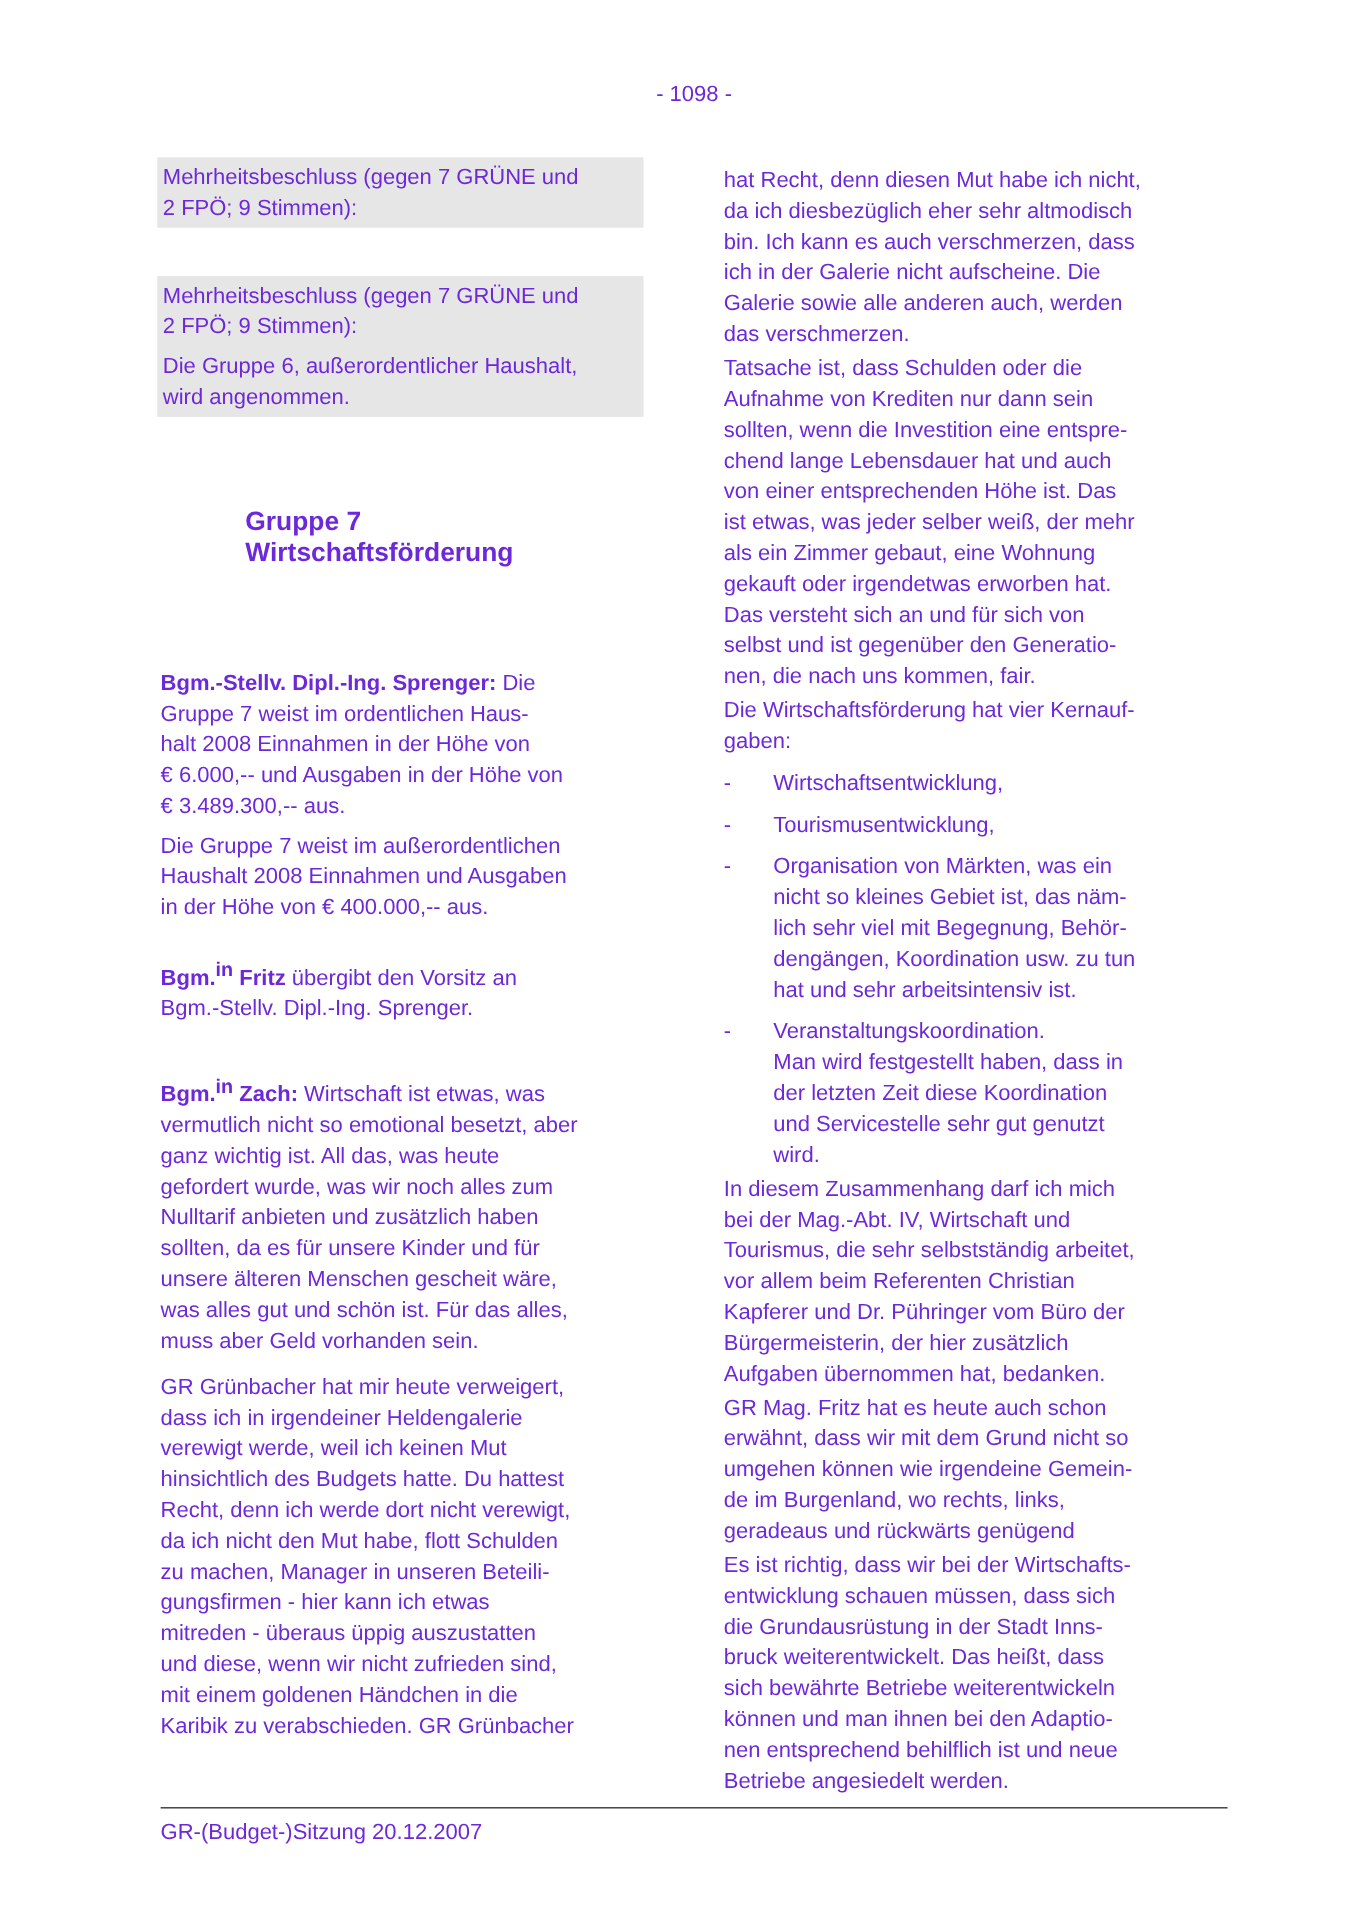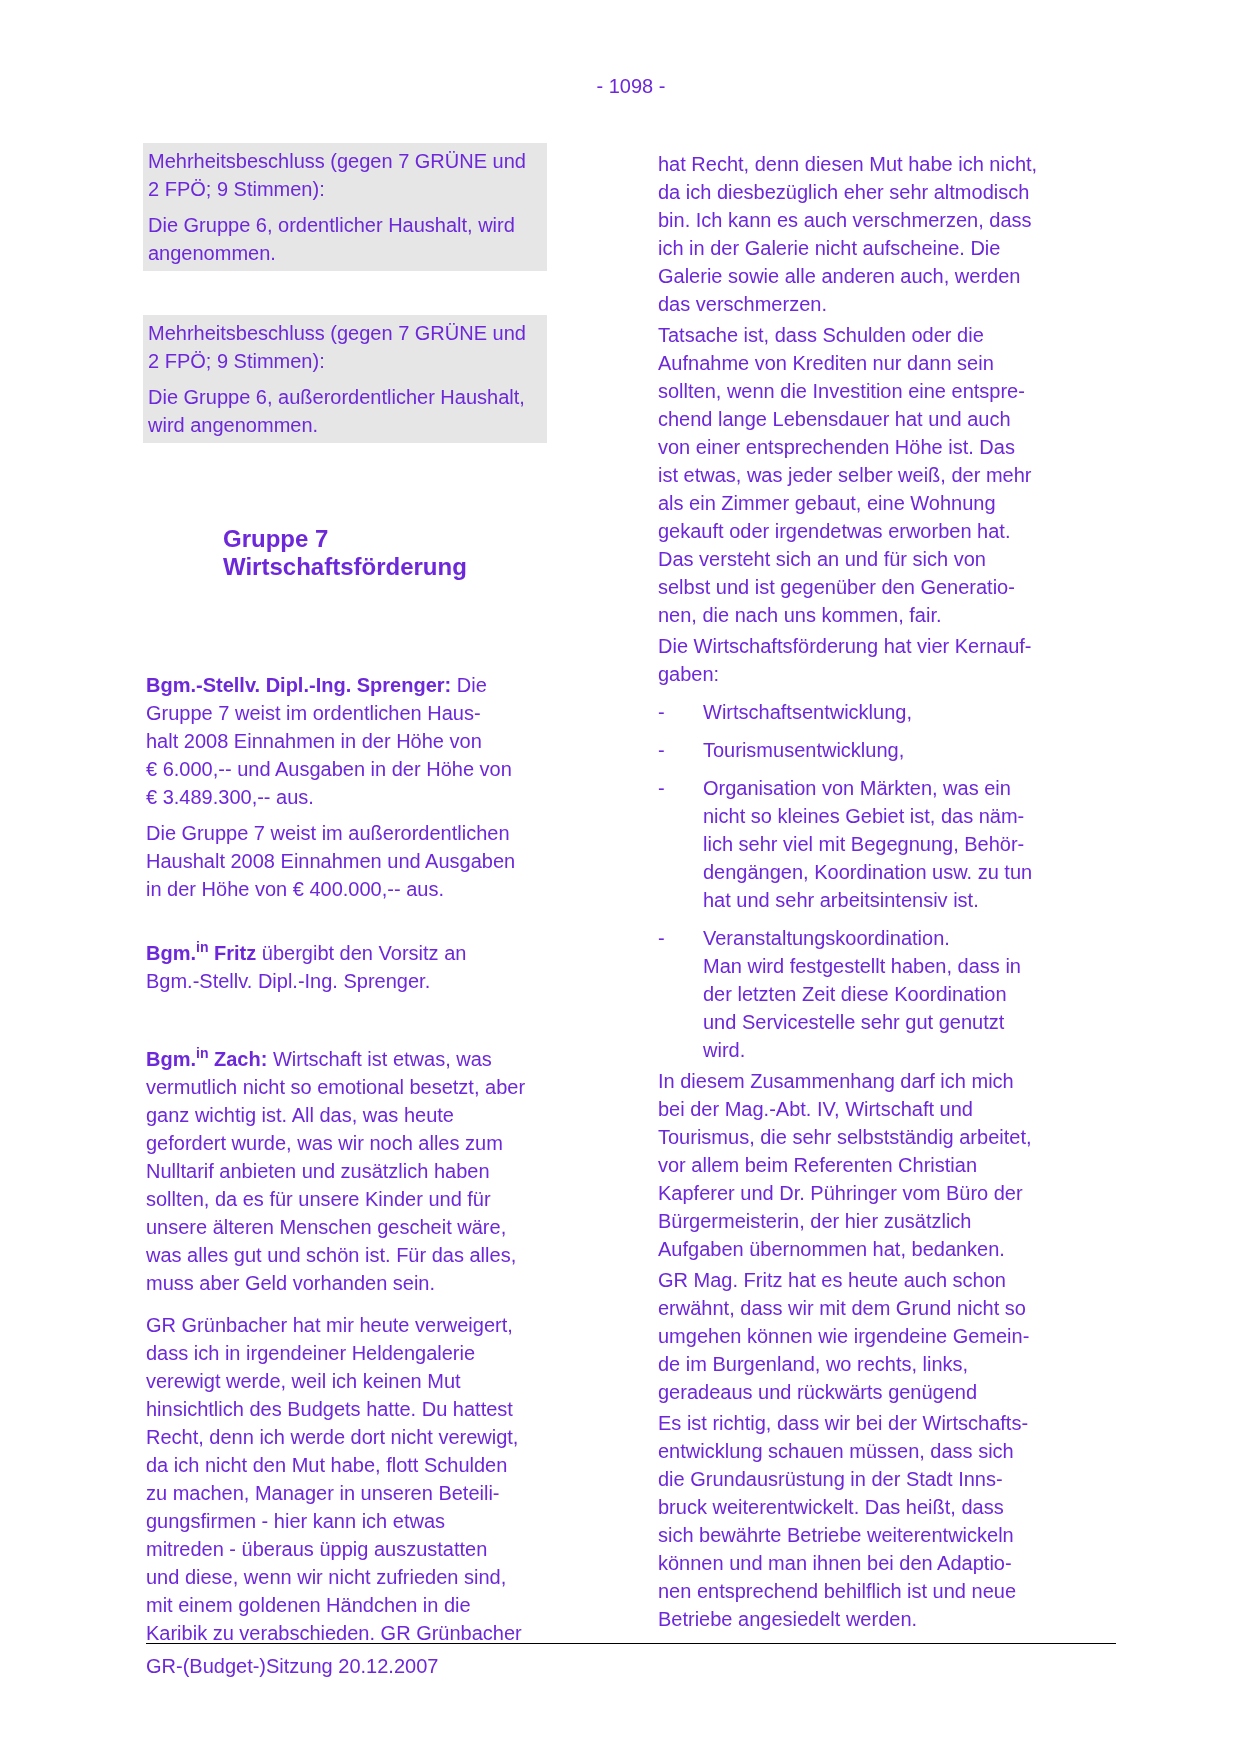--- a/index.html
+++ b/index.html
@@ -17,21 +17,21 @@
   }
   .col { position:absolute; top:143px; }
   .col.left  { left:146px; width:462px; }
   .col.right { left:658px; top:150px; width:472px; }
 
   .para { margin:0; white-space:pre-line; }
 
   
   .hl {
     background:#e6e6e6;
-    width:404px; box-sizing:border-box;
+    width:442px; box-sizing:border-box;
     margin-left:-3px;
     padding:4px 6px 4px 5px;
   }
   .hl .para + .para { margin-top:8px; }
   .hl2 { margin-top:44px; }
 
   .heading {
     margin:82px 0 0 77px;
     font-weight:bold;
     white-space:pre-line;
@@ -39,21 +39,21 @@
   }
 
   .sprenger    { margin-top:90px; }
   .aoh         { margin-top:8px; }
   .handover    { margin-top:36px; }
   .zach        { margin-top:50px; }
   .gruenbacher { margin-top:14px; }
 
   .b { font-weight:bold; }
   sup.b {
-    font-size:14px; line-height:0;
+    font-size:18px; line-height:0;
     vertical-align:super; font-weight:bold;
   }
 
   
   .right .p2, .right .p3, .right .p4, .right .p5, .right .p6 { margin-top:3px; }
 
   .list { margin:0; }
   .li {
     position:relative;
     margin-top:10px;
@@ -73,22 +73,20 @@
 
 <div class="page">
 
   <div class="pagenum">- 1098 -</div>
 
   <div class="col left">
 
     <div class="hl">
       <p class="para">Mehrheitsbeschluss (gegen 7 GRÜNE und
 2 FPÖ; 9 Stimmen):</p>
-      <p class="para">Die Gruppe 6, ordentlicher Haushalt, wird
-angenommen.</p>
     </div>
 
     <div class="hl hl2">
       <p class="para">Mehrheitsbeschluss (gegen 7 GRÜNE und
 2 FPÖ; 9 Stimmen):</p>
       <p class="para">Die Gruppe 6, außerordentlicher Haushalt,
 wird angenommen.</p>
     </div>
 
     <h2 class="heading">Gruppe 7

